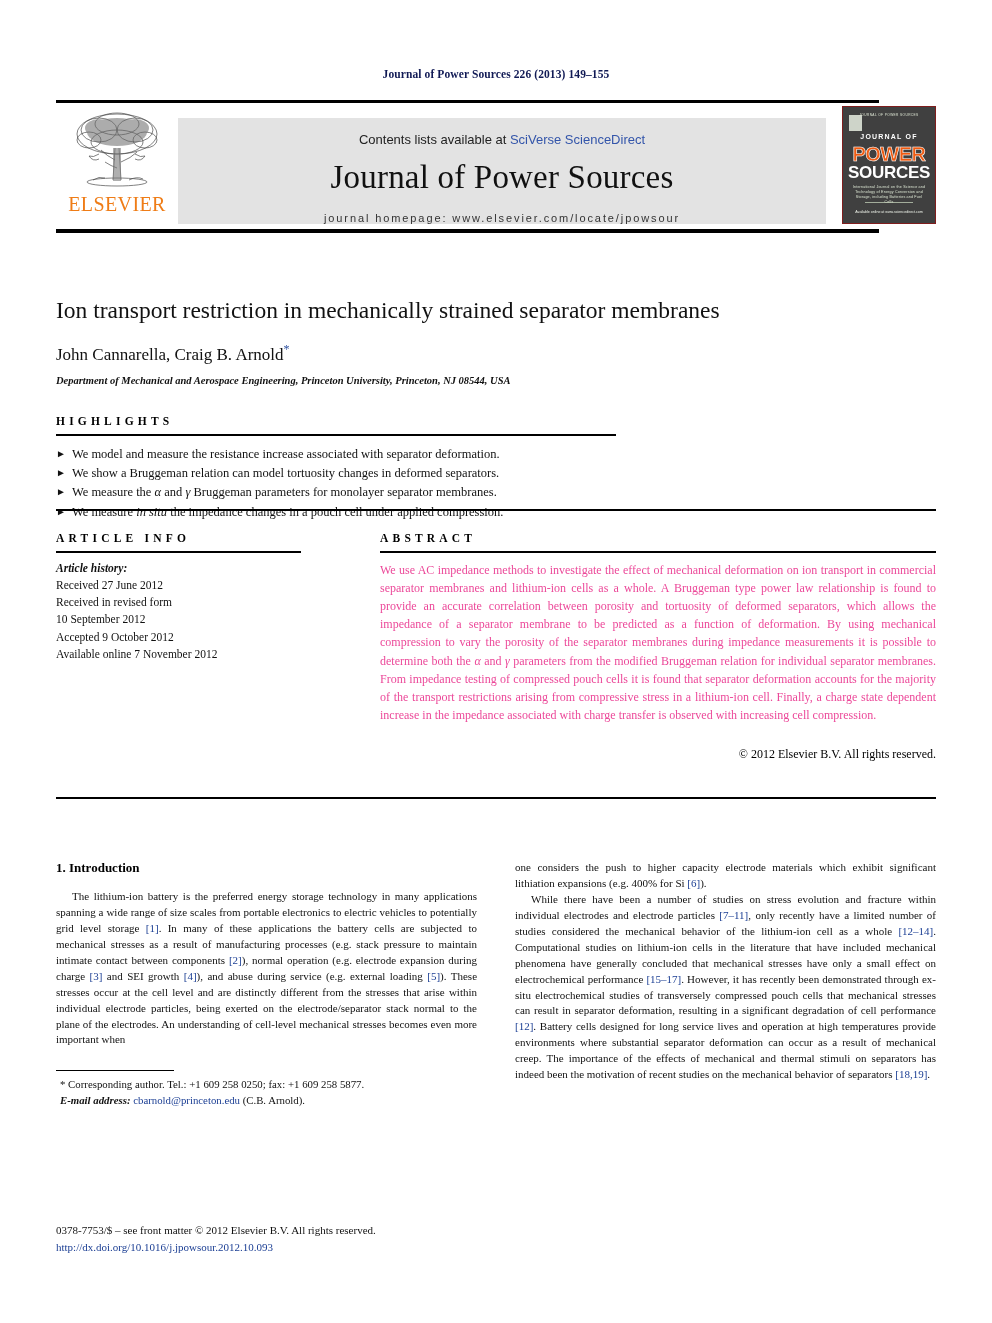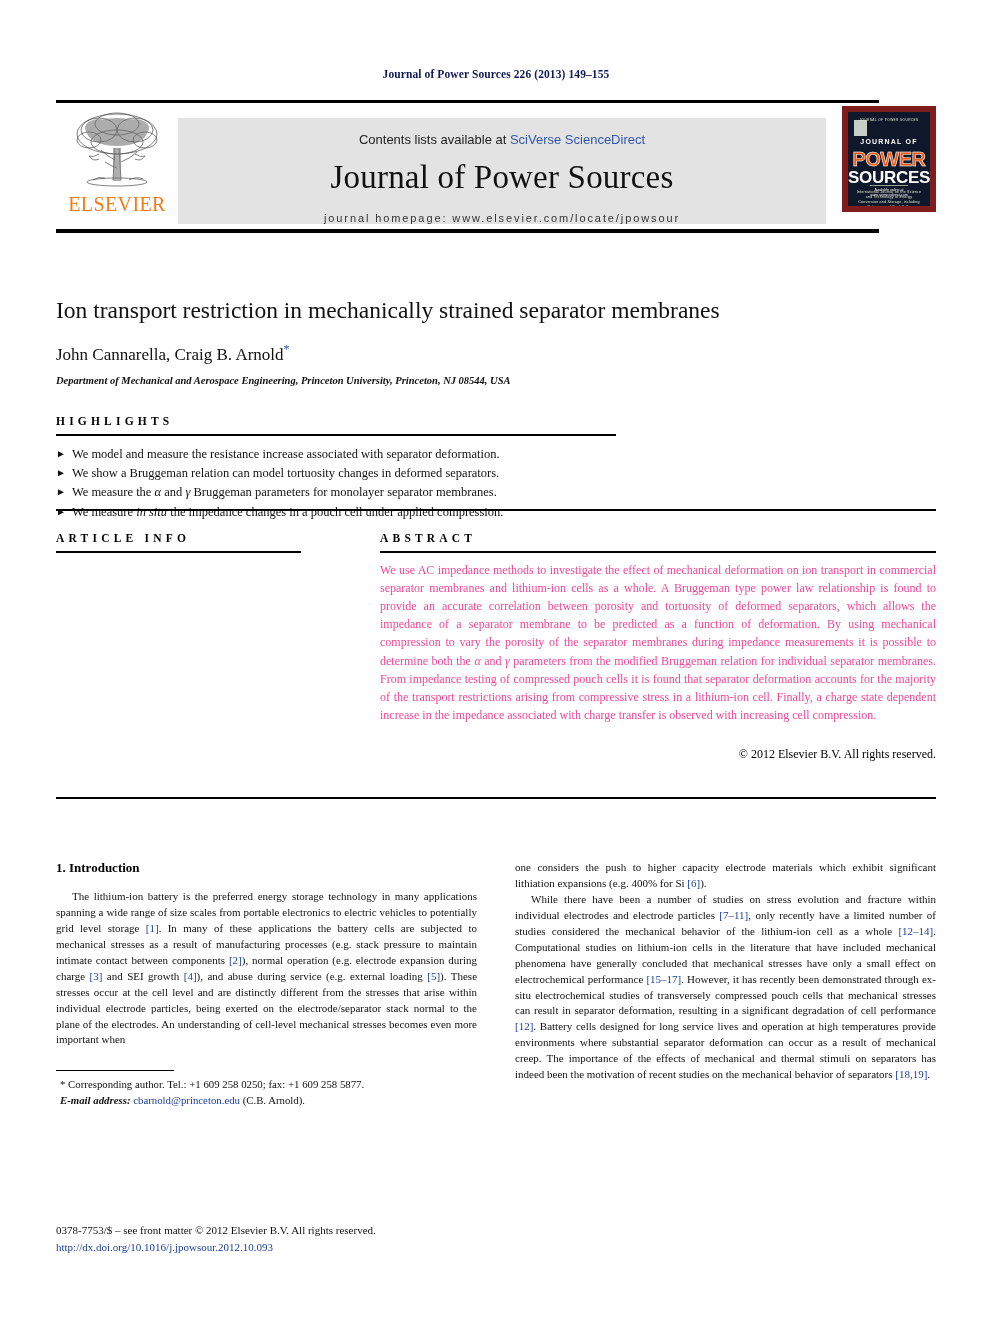--- a/index.html
+++ b/index.html
@@ -108,23 +108,23 @@
     letter-spacing: 1.9px;
     margin-top: 16px;
   }
   .cover-cell {
     width: 94px;
     flex: 0 0 94px;
     margin-left: 16px;
   }
   .cover-thumb {
     width: 94px;
-    height: 106px;
-    background: #0f172a;
-    border: 6px solid #7f1d1d;
+    height: 118px;
+    background: #404040;
+    border: 1px solid #7f1d1d;
     box-sizing: border-box;
     position: relative;
     overflow: hidden;
   }
   .cover-tiny-top {
     position:absolute; top:6px; left:0; width:100%;
     text-align:center; font-size:3.2px; color:#dfe8d6;
     font-family:"Liberation Sans", sans-serif; letter-spacing:0.4px;
   }
   .cover-el {
@@ -384,20 +384,28 @@
       </div>
     </div>
   </div>
   <div class="hl-rule-full"></div>
 
   <div class="info-abs">
 
     <div class="info-col">
       <div class="sec-label">ARTICLE INFO</div>
       <div class="hr-thin"></div>
+      <div class="info-body">
+        <div class="info-head">Article history:</div>
+        <div>Received 27 June 2012</div>
+        <div>Received in revised form</div>
+        <div>10 September 2012</div>
+        <div>Accepted 9 October 2012</div>
+        <div>Available online 7 November 2012</div>
+      </div>
     </div>
 
     <div class="abs-col">
       <div class="sec-label">ABSTRACT</div>
       <div class="hr-thin"></div>
       <div class="abs-body">We use AC impedance methods to investigate the effect of mechanical deformation on ion transport in commercial separator membranes and lithium-ion cells as a whole. A Bruggeman type power law relationship is found to provide an accurate correlation between porosity and tortuosity of deformed separators, which allows the impedance of a separator membrane to be predicted as a function of deformation. By using mechanical compression to vary the porosity of the separator membranes during impedance measurements it is possible to determine both the <i>α</i> and <i>γ</i> parameters from the modified Bruggeman relation for individual separator membranes. From impedance testing of compressed pouch cells it is found that separator deformation accounts for the majority of the transport restrictions arising from compressive stress in a lithium-ion cell. Finally, a charge state dependent increase in the impedance associated with charge transfer is observed with increasing cell compression.</div>
       <div class="abs-copy">© 2012 Elsevier B.V. All rights reserved.</div>
     </div>
 
   </div>

